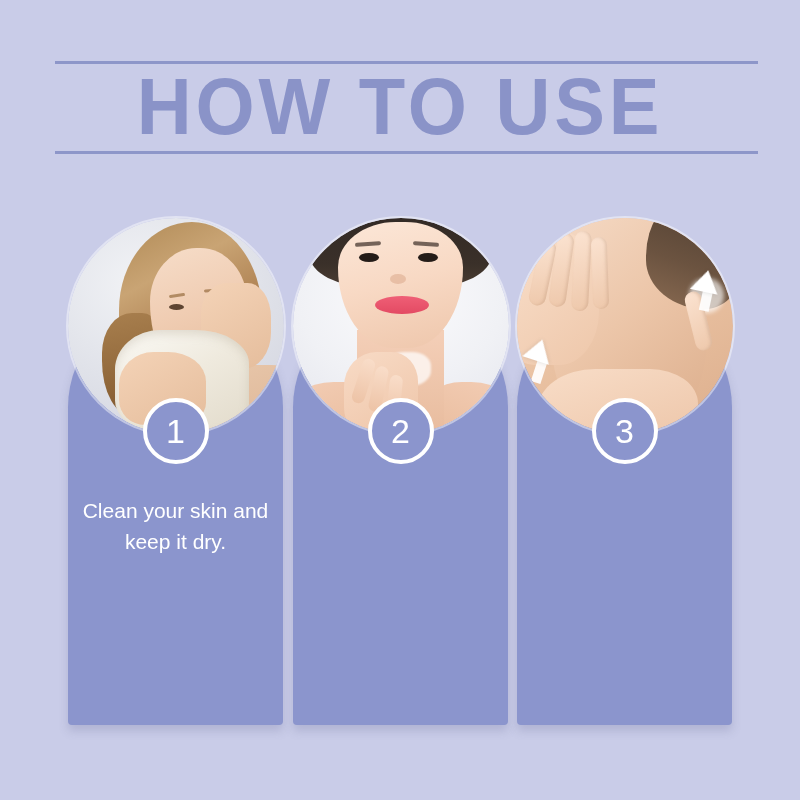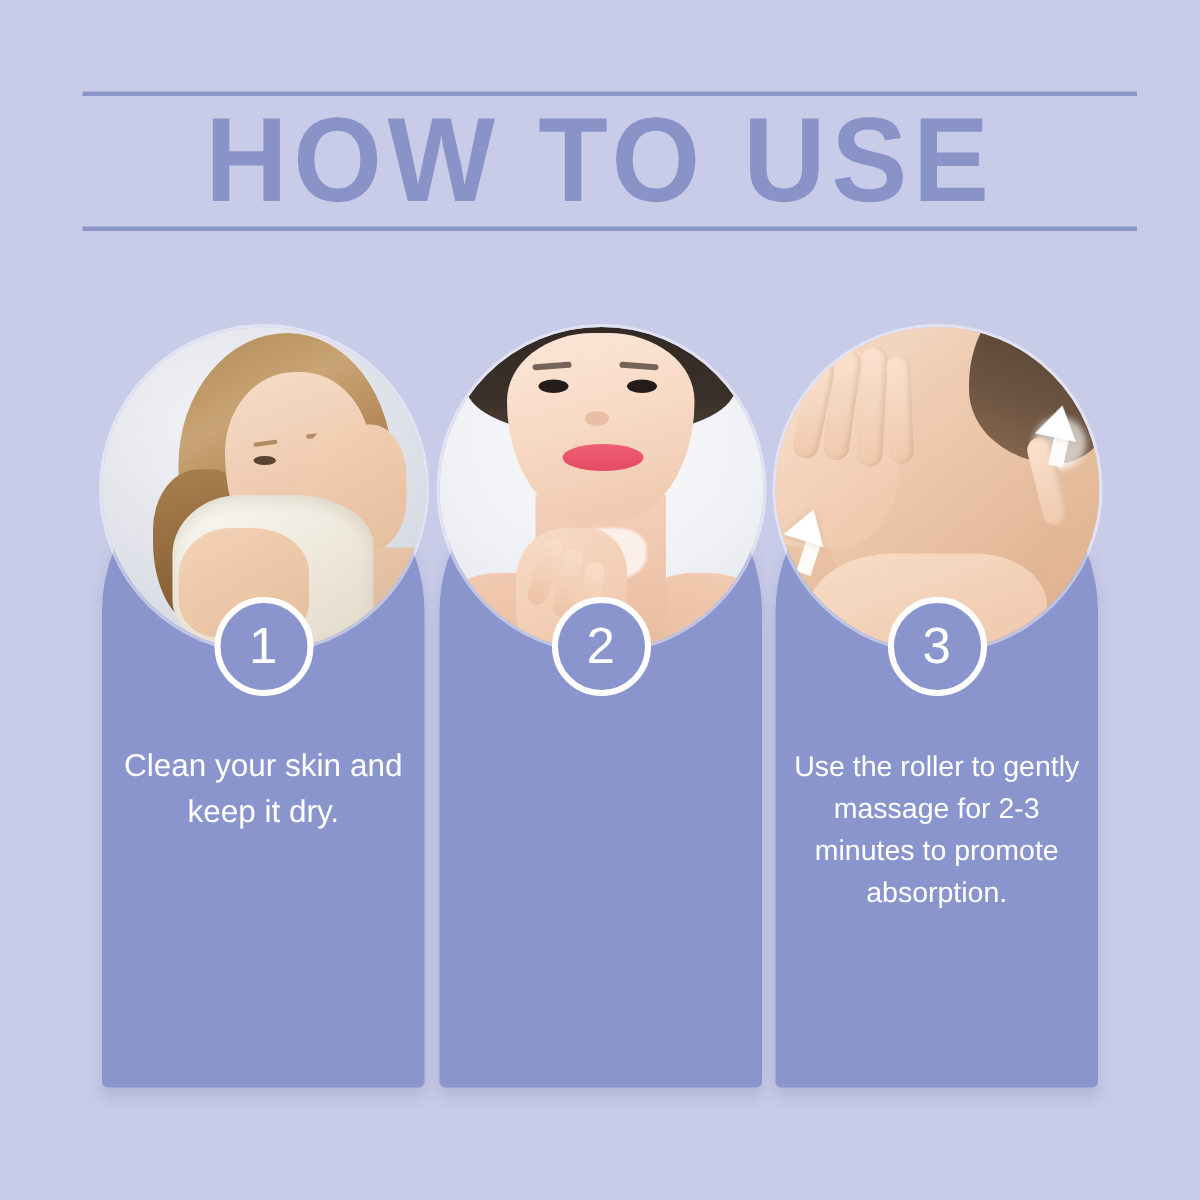--- a/index.html
+++ b/index.html
@@ -463,16 +463,15 @@
         <div class="ph3-fng d"></div>
         <div class="ph3-handB"></div>
         <div class="ph3-fng e"></div>
         <div class="ph3-arrowstem s1"></div>
         <div class="ph3-arrow a1"></div>
         <div class="ph3-arrowstem s2"></div>
         <div class="ph3-arrow a2"></div>
       </div>
     </div>
     <div class="badge">3</div>
-    <div class="caption cap-3">Use the roller to gently massage for 2-3 minutes to promote absorption.</div>
   </div>
 
 </div>
 
 </body></html>

